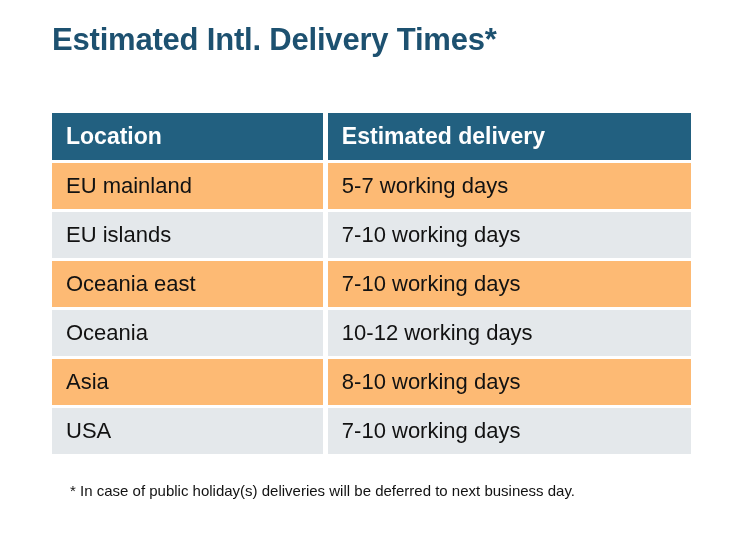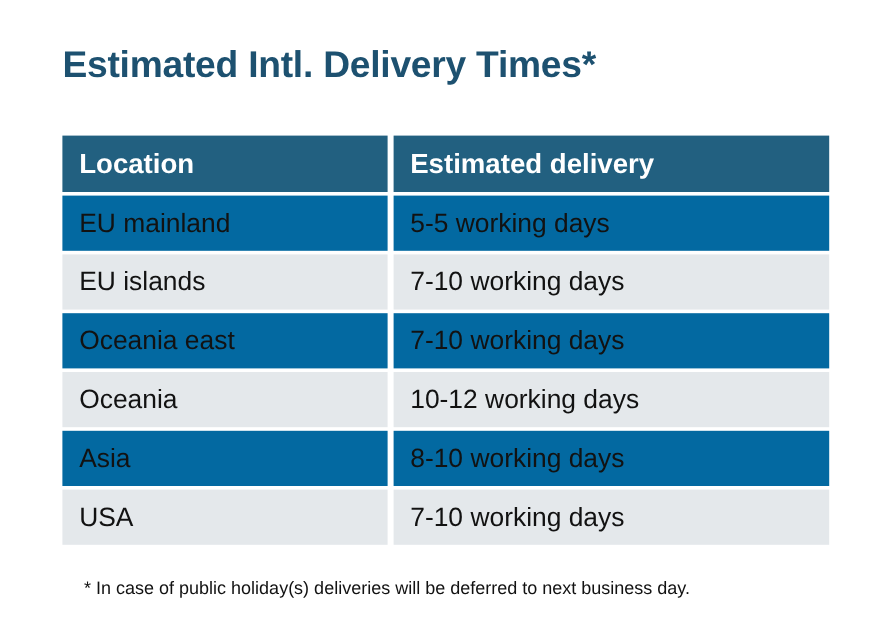--- a/index.html
+++ b/index.html
@@ -18,21 +18,21 @@
     position: relative;
     width: 745px;
     height: 536px;
     background: #ffffff;
     box-sizing: border-box;
   }
 
   .title {
     position: absolute;
     left: 52px;
-    top: 36px;
+    top: 22px;
     font-size: 31px;
     font-weight: 700;
     letter-spacing: -0.2px;
     color: #1d5170;
     white-space: nowrap;
   }
 
   .table {
     position: absolute;
     left: 52px;
@@ -71,21 +71,21 @@
 
   .header-row .cell {
     background: #226080;
     color: #ffffff;
     font-weight: 700;
     height: 47px;
     font-size: 23px;
   }
 
   .row-dark .cell {
-    background: #0369a1;
+    background: #fdba74;
   }
   .row-light .cell {
     background: #e4e8eb;
   }
 
   .footnote {
     position: absolute;
     left: 70px;
     top: 482px;
     font-size: 15px;
@@ -102,21 +102,21 @@
 
   <div class="table">
 
     <div class="row header-row">
       <div class="cell cell-location">Location</div>
       <div class="cell cell-delivery">Estimated delivery</div>
     </div>
 
     <div class="row row-dark">
       <div class="cell cell-location">EU mainland</div>
-      <div class="cell cell-delivery">5-5 working days</div>
+      <div class="cell cell-delivery">5-7 working days</div>
     </div>
 
     <div class="row row-light">
       <div class="cell cell-location">EU islands</div>
       <div class="cell cell-delivery">7-10 working days</div>
     </div>
 
     <div class="row row-dark">
       <div class="cell cell-location">Oceania east</div>
       <div class="cell cell-delivery">7-10 working days</div>

